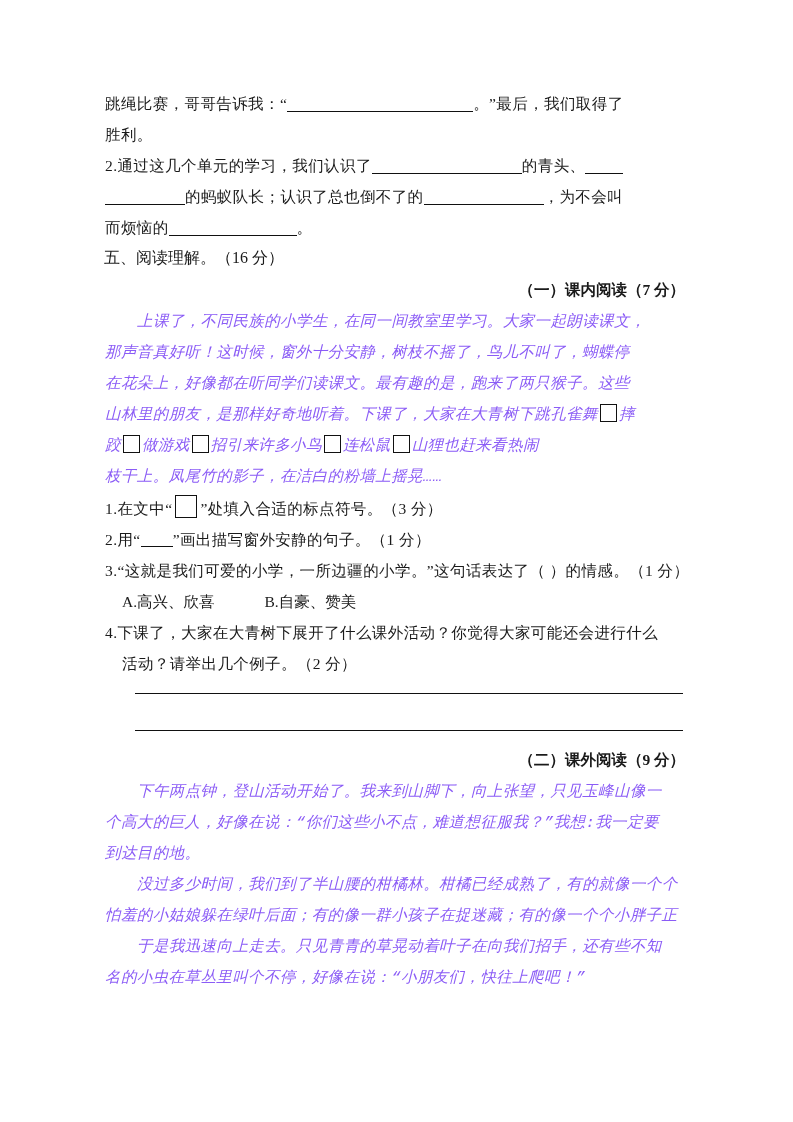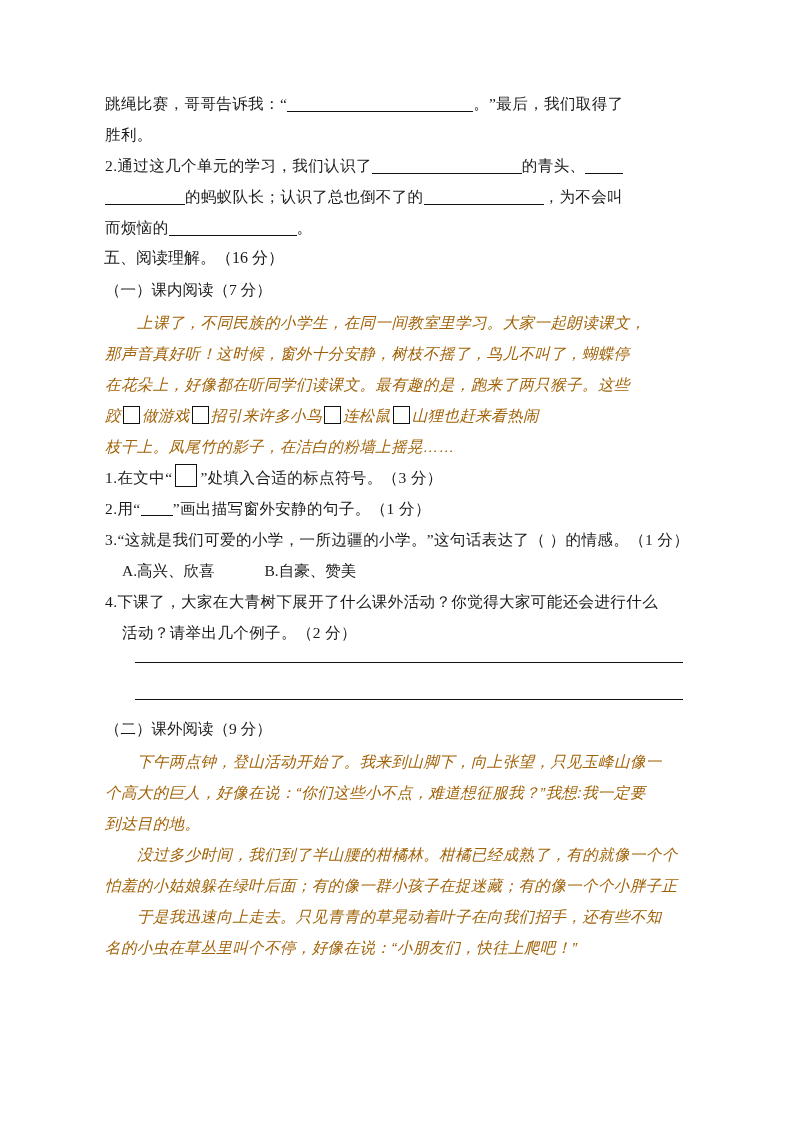--- a/index.html
+++ b/index.html
@@ -42,24 +42,24 @@
     line-height: 31px;
     letter-spacing: 0.3px;
   }
 
   
   .song {
     font-family: "Liberation Serif", "DejaVu Serif", serif;
   }
   
   .kai {
-    font-family: Liberation Sans, sans-serif;
+    font-family: Liberation Mono, monospace;
     font-style: italic;
     font-weight: 400;
-    color: #a16207;
+    color: #8b5cf6;
   }
   .hang2 { padding-left: 17px; text-indent: -17px; }
 
   
   .blank {
     display: inline-block;
     border-bottom: 1.3px solid #111;
     vertical-align: -3px;
     height: 14px;
   }
@@ -107,23 +107,23 @@
   .rule.second { margin-top: 36px; }
 
   .sec-head {
     font-size: 16px;
     font-weight: normal;
     line-height: 30px;
     margin-left: -1px;
   }
   .sub-head {
     font-size: 15.5px;
-    font-weight: normal;
+    font-weight: bold;
     line-height: 34px;
-    text-align: left;
+    text-align: right;
   }
   .opts {
     font-size: 15.5px;
     line-height: 31px;
     padding-left: 17px;
   }
 </style>
 </head>
 <body>
 
@@ -152,20 +152,23 @@
 
     <div class="sec-head song">五、阅读理解。（16 分）</div>
 
     <div class="sub-head song">（一）课内阅读（7 分）</div>
 
     <div class="para kai">
       <div class="line kai" style="text-indent:32px">上课了，不同民族的小学生，在同一间教室里学习。大家一起朗读课文，</div>
       <div class="line kai">那声音真好听！这时候，窗外十分安静，树枝不摇了，鸟儿不叫了，蝴蝶停</div>
       <div class="line kai">在花朵上，好像都在听同学们读课文。最有趣的是，跑来了两只猴子。这些</div>
       <div class="line kai">
+        <span>山林里的朋友，是那样好奇地听着。下课了，大家在大青树下跳孔雀舞</span><span class="pbox"></span><span>摔</span>
+      </div>
+      <div class="line kai">
         <span>跤</span><span class="pbox"></span><span>做游戏</span><span class="pbox"></span><span>招引来许多小鸟</span><span class="pbox"></span><span>连松鼠</span><span class="pbox"></span><span>山狸也赶来看热闹</span>
       </div>
     </div>
 
     <div class="para kai">
       <div class="line kai">枝干上。凤尾竹的影子，在洁白的粉墙上摇晃……</div>
     </div>
 
     <div class="line song">
       <span>1.</span><span>在文中“</span><span class="pbox-lg"></span><span>”处填入合适的标点符号。（3 分）</span>

